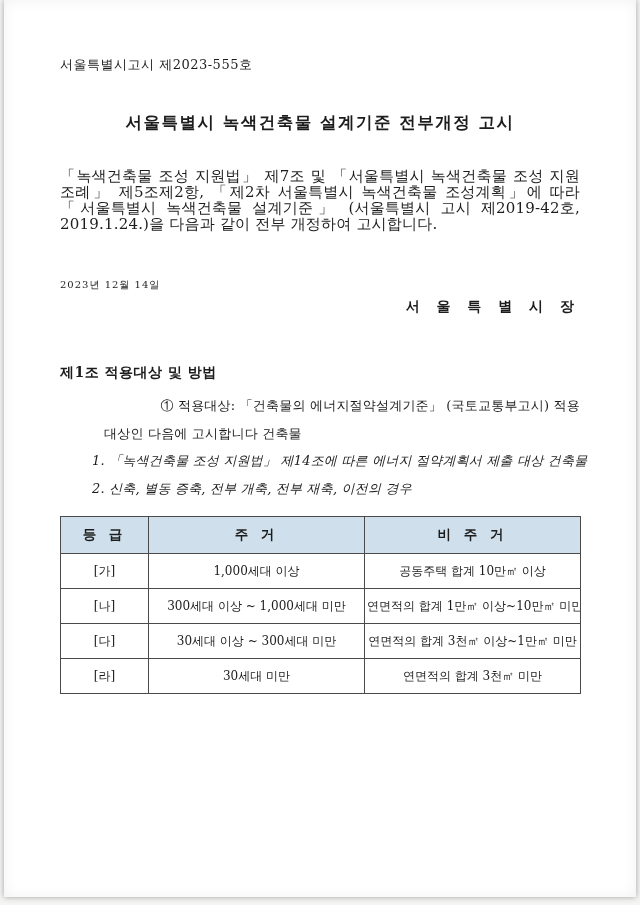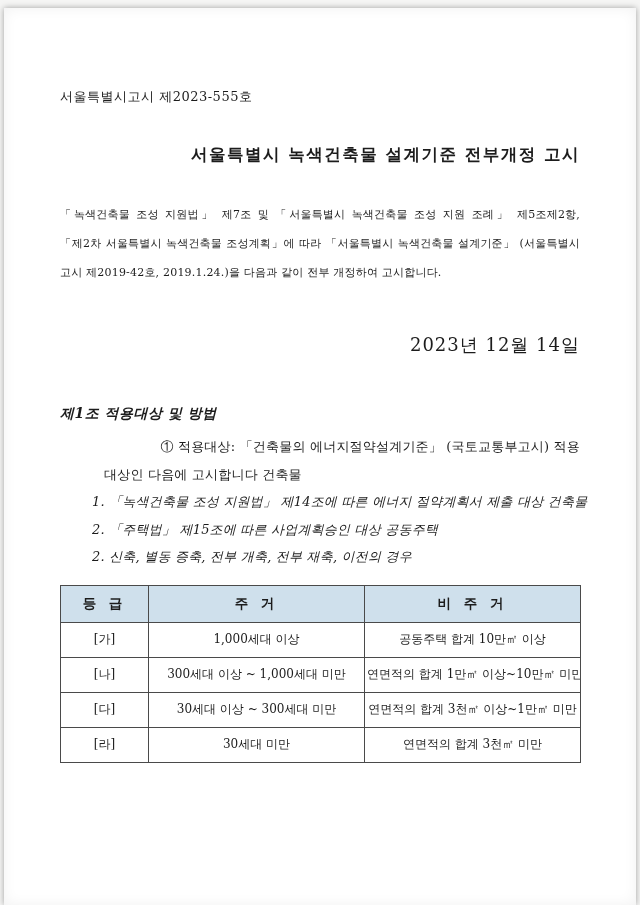--- a/index.html
+++ b/index.html
@@ -7,65 +7,64 @@
     width: 640px;
     height: 905px;
     background: #f5f5f4;
     font-family: "DejaVu Serif", "Liberation Serif", serif;
     color: #1c1c1c;
   }
   .page {
     position: relative;
     width: 632px;
     height: 897px;
-    margin: 8px auto;
+    margin: 0 auto;
     background: #ffffff;
     box-shadow: 0 0 6px rgba(0,0,0,0.35), inset 0 0 14px rgba(0,0,0,0.06);
     box-sizing: border-box;
-    padding: 80px 56px 0 56px;
+    padding: 56px 56px 0 56px;
     overflow: hidden;
   }
   .notice-number {
     font-size: 13px;
     letter-spacing: 0.5px;
   }
   .doc-title {
-    text-align: right;
+    text-align: center;
     font-size: 16.5px;
     font-weight: bold;
     letter-spacing: 1.5px;
     margin-top: 38px;
   }
   .body-paragraph {
     margin-top: 34px;
-    font-size: 11px;
-    line-height: 29px;
+    font-size: 15px;
+    line-height: 16px;
     text-align: justify;
     letter-spacing: 0.2px;
     word-break: keep-all;
   }
   .date-line {
     margin-top: 46px;
-    text-align: right;
-    font-size: 18px;
+    text-align: left;
+    font-size: 10px;
     letter-spacing: 1px;
   }
   .signer-line {
     margin-top: 6px;
     text-align: right;
     font-size: 14px;
     font-weight: bold;
     letter-spacing: 6px;
   }
   .section-heading {
     margin-top: 48px;
     font-size: 14px;
     font-weight: bold;
     letter-spacing: 0.5px;
-    font-style: italic;
   }
   .section-lines {
     margin-top: 10px;
     font-size: 13px;
     line-height: 27.5px;
     letter-spacing: 0.2px;
   }
   .line { white-space: nowrap; }
   .indent-1 { padding-left: 16px; text-align: right; }   
   .indent-2 { padding-left: 44px; }   
@@ -105,28 +104,28 @@
 <div class="page">
 
   <div class="notice-number">서울특별시고시  제2023-555호</div>
 
   <div class="doc-title">서울특별시 녹색건축물 설계기준 전부개정 고시</div>
 
   <div class="body-paragraph">「녹색건축물 조성 지원법」 제7조 및 「서울특별시 녹색건축물 조성 지원 조례」 제5조제2항,  「제2차 서울특별시 녹색건축물 조성계획」에  따라 「서울특별시 녹색건축물 설계기준」 (서울특별시 고시 제2019-42호, 2019.1.24.)을 다음과 같이 전부 개정하여 고시합니다.</div>
 
   <div class="date-line">2023년  12월  14일</div>
 
+  <div class="signer-line">서 울 특 별 시 장</div>
 
   <div class="section-heading">제1조 적용대상 및 방법</div>
 
   <div class="section-lines">
     <div class="line indent-1">① 적용대상:  「건축물의 에너지절약설계기준」 (국토교통부고시)  적용</div>
     <div class="line indent-2">대상인 다음에 고시합니다 건축물</div>
     <div class="line indent-3">1. 「녹색건축물 조성 지원법」 제14조에 따른 에너지 절약계획서 제출 대상 건축물</div>
-    <div class="line indent-3">2. 「주택법」 제15조에 따른 사업계획승인 대상 공동주택</div>
     <div class="line indent-3">2. 신축,  별동 증축,  전부 개축,  전부 재축,  이전의 경우</div>
   </div>
 
   <table class="classification-table">
     <colgroup>
       <col class="col-grade">
       <col class="col-res">
       <col class="col-nonres">
     </colgroup>
     <thead>

